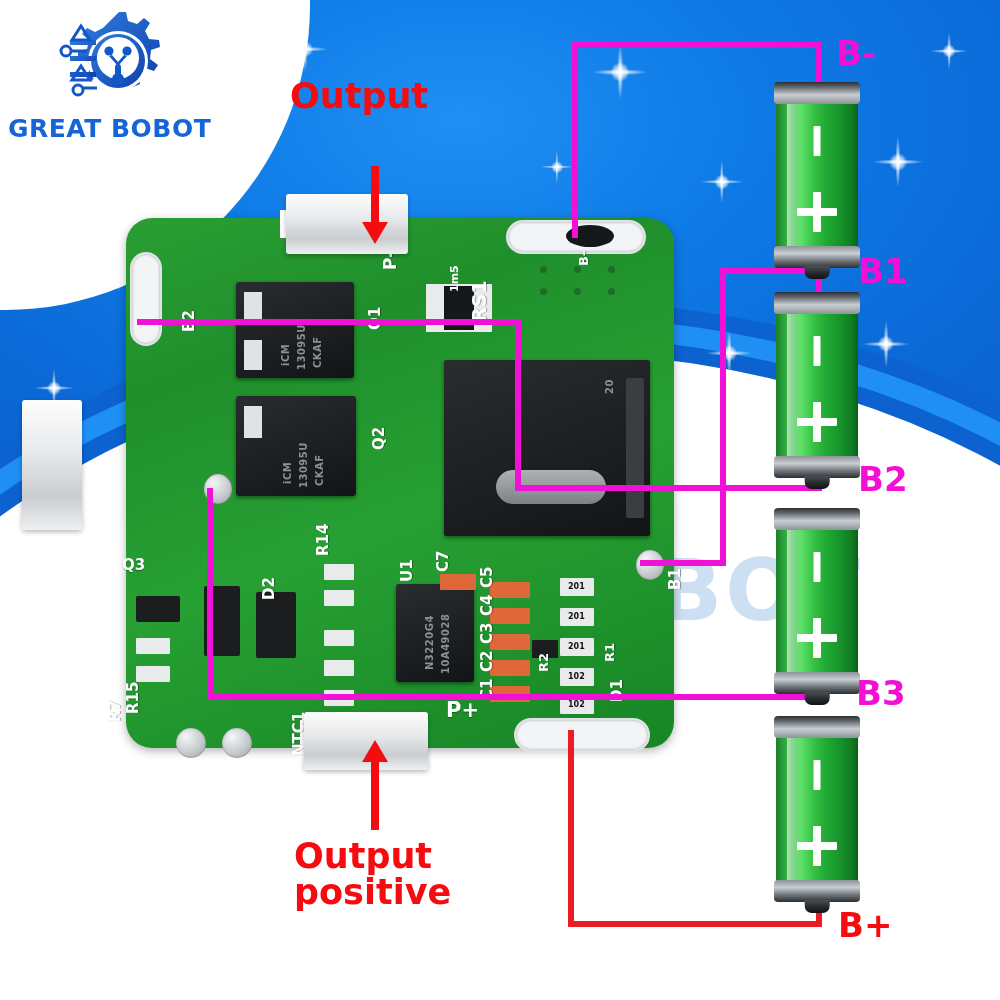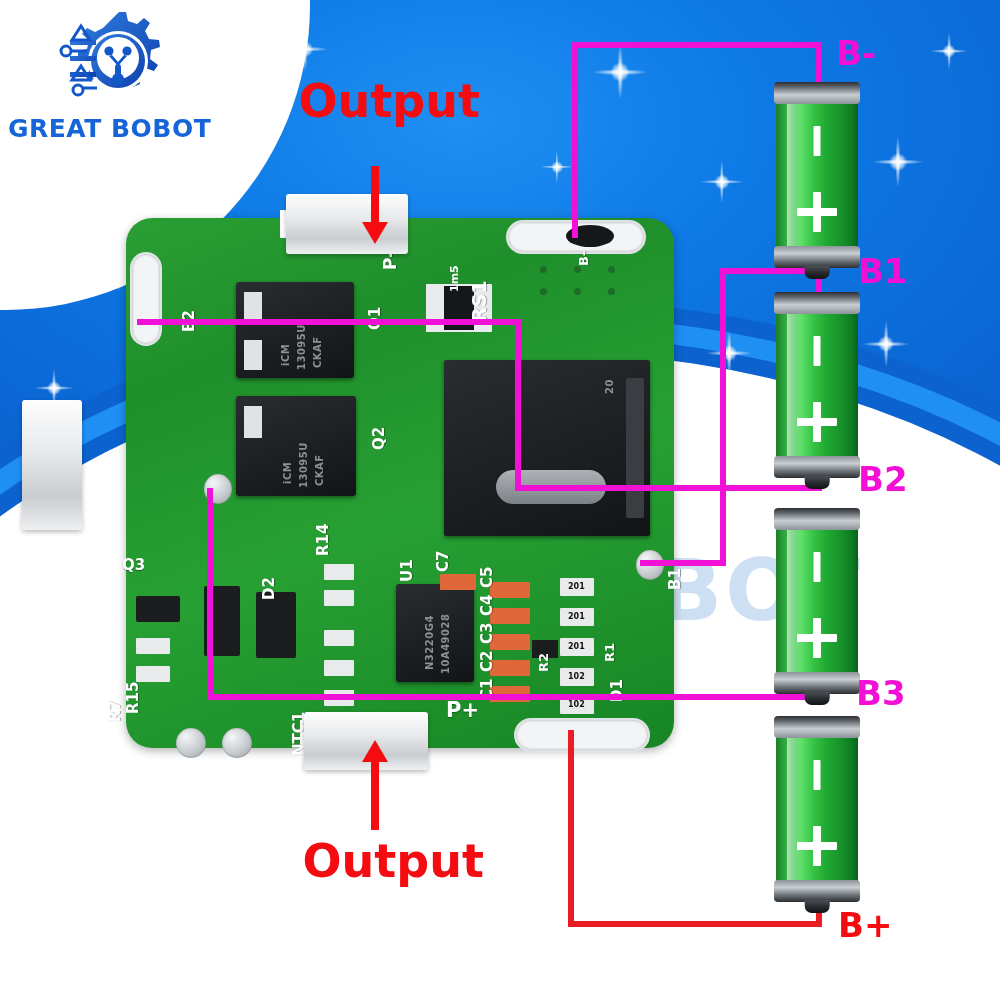--- a/index.html
+++ b/index.html
@@ -55,21 +55,21 @@
   }
 
   
   .wire{position:absolute;background:#f110d6;}
   .wire-red{position:absolute;background:#ec1c24;}
 
   
   .lbl{position:absolute;white-space:nowrap;font-weight:bold;line-height:1.04;}
   .lbl-red{color:#f40c10;}
   .lbl-mag{color:#f310d4;}
-  .lbl-out{font-size:46px;text-align:right;}
+  .lbl-out{font-size:35px;text-align:left;}
   .lbl-bat{font-size:34px;}
 
   
   .battery{position:absolute;}
   .bat-body{
     position:absolute;left:0;right:0;top:12px;bottom:12px;border-radius:5px;
     background:linear-gradient(90deg,
       #1f8a2e 0%, #2aa13a 8%, #3fc14d 20%, #5fe06a 30%,
       #35c244 46%, #1fa832 62%, #17902a 80%, #0f7a22 94%, #0b6a1d 100%);
     box-shadow:inset 0 0 10px rgba(0,0,0,.18);
@@ -422,18 +422,19 @@
 
   <div class="lbl lbl-out lbl-red" style="left:290px;top:78px;width:190px;">
     <div>Output</div>
   </div>
 
   <div style="position:absolute;left:371px;top:166px;width:8px;height:66px;background:#f40c10;"></div>
   <div style="position:absolute;left:362px;top:222px;width:0;height:0;border-left:13px solid transparent;border-right:13px solid transparent;border-top:22px solid #f40c10;"></div>
 
   <div class="lbl lbl-out lbl-red" style="left:294px;top:838px;width:190px;">
     <div>Output</div>
+    <div>positive</div>
   </div>
 
   <div style="position:absolute;left:371px;top:762px;width:8px;height:68px;background:#f40c10;"></div>
   <div style="position:absolute;left:362px;top:740px;width:0;height:0;border-left:13px solid transparent;border-right:13px solid transparent;border-bottom:22px solid #f40c10;"></div>
 
 </div>
 
 </body></html>

